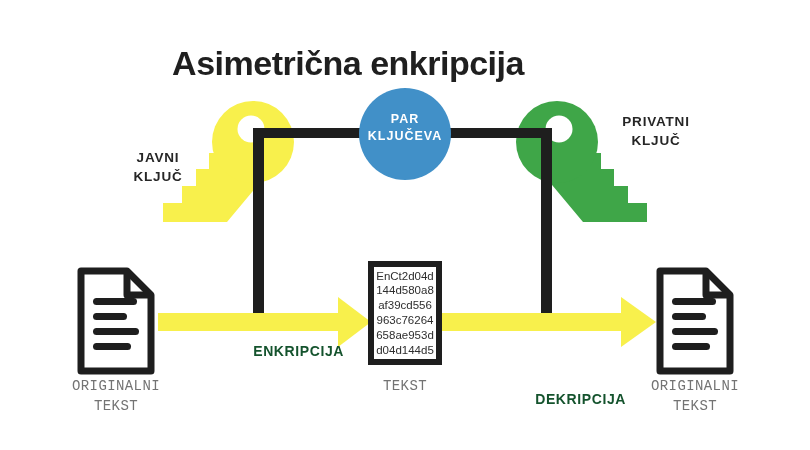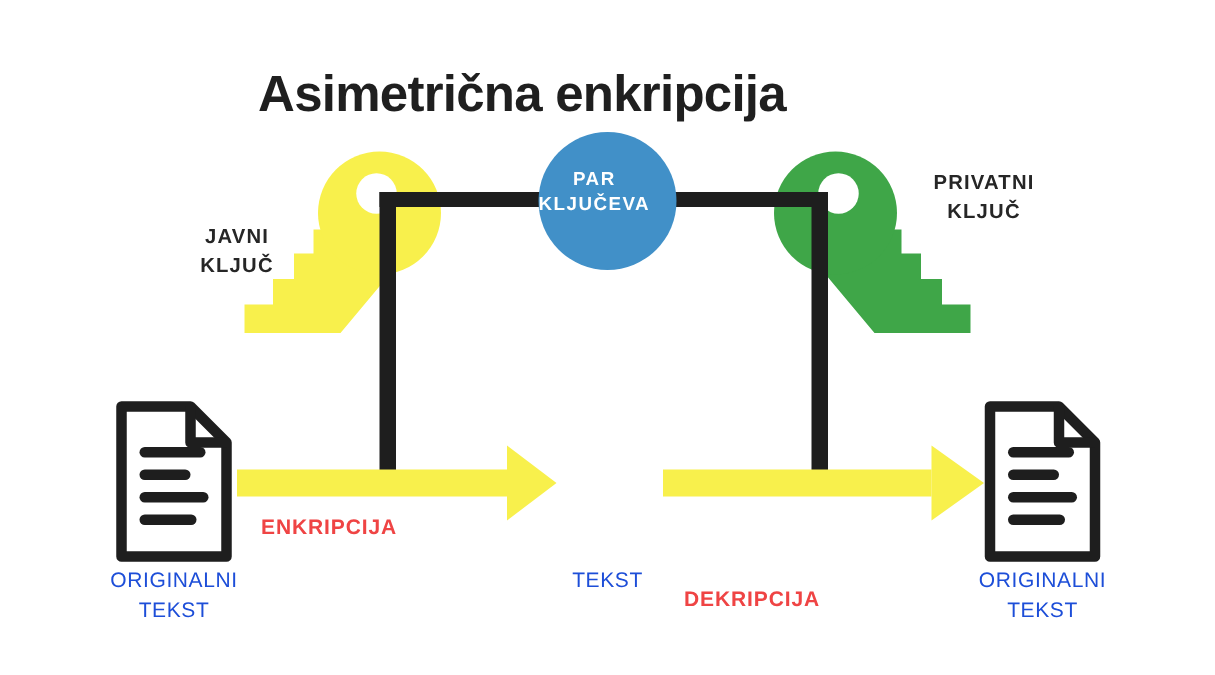--- a/index.html
+++ b/index.html
@@ -10,34 +10,34 @@
   .abs{position:absolute;}
   .title{
     left:0;top:43;width:696px;top:43px;text-align:center;
     font-size:34px;font-weight:bold;letter-spacing:-0.5px;color:#1f1f1f;line-height:40px;
   }
   .key-label{
     width:130px;text-align:center;font-size:13.5px;font-weight:bold;
     letter-spacing:0.8px;line-height:19px;color:#262626;
   }
   .flow-label{
-    width:170px;text-align:left;font-size:14px;font-weight:bold;
-    letter-spacing:0.6px;color:#ef4444;
+    width:170px;text-align:right;font-size:14px;font-weight:bold;
+    letter-spacing:0.6px;color:#14532d;
   }
   .doc-label{
     width:150px;text-align:center;font-size:14px;letter-spacing:0.4px;
-    line-height:19.5px;color:#1d4ed8;
+    line-height:19.5px;color:#737373;font-family:Liberation Mono, monospace;
   }
   .line{background:#1e1e1e;}
   .hline{left:253px;top:128px;width:299px;height:10px;}
   .vline-left{left:253px;top:128px;width:11px;height:186px;}
   .vline-right{left:541px;top:128px;width:11px;height:186px;}
   .pair-circle{
     left:359px;top:88px;width:92px;height:92px;border-radius:50%;
-    background:#4190C8;display:flex;align-items:center;
+    background:#4190C8;display:flex;align-items:center;justify-content:center;
   }
   .pair-circle .txt{
     transform:translateY(-6px);text-align:center;color:#ffffff;font-weight:bold;
     font-size:12.5px;letter-spacing:1px;line-height:17px;
   }
   .arrow-shaft{background:#F8F04C;height:18px;top:313px;}
   .shaft-enc{left:158px;width:180px;}
   .shaft-dec{left:442px;width:179px;}
   .arrow-head{
     width:0;height:0;top:297px;
@@ -117,20 +117,28 @@
 
   <svg class="abs" style="left:653px;top:265px;" width="84" height="112" viewBox="0 0 84 112">
     <path d="M7,6 H53 L77,30 V106 H7 Z" fill="#ffffff" stroke="#1e1e1e" stroke-width="7" stroke-linejoin="round"></path>
     <path d="M53,6 V30 H77" fill="none" stroke="#1e1e1e" stroke-width="7" stroke-linejoin="round"></path>
     <rect x="19" y="33" width="44" height="7" rx="3.5" fill="#1e1e1e"></rect>
     <rect x="19" y="48" width="34" height="7" rx="3.5" fill="#1e1e1e"></rect>
     <rect x="19" y="63" width="46" height="7" rx="3.5" fill="#1e1e1e"></rect>
     <rect x="19" y="78" width="38" height="7" rx="3.5" fill="#1e1e1e"></rect>
   </svg>
 
+  <div class="abs cipher-box">
+    <div class="cline">EnCt2d04d</div>
+    <div class="cline">144d580a8</div>
+    <div class="cline">af39cd556</div>
+    <div class="cline">963c76264</div>
+    <div class="cline">658ae953d</div>
+    <div class="cline">d04d144d5</div>
+  </div>
 
   <div class="abs doc-label" style="left:41px;top:377px;">
     <div>ORIGINALNI</div>
     <div>TEKST</div>
   </div>
   <div class="abs doc-label" style="left:330px;top:377px;">
     <div>TEKST</div>
   </div>
   <div class="abs doc-label" style="left:620px;top:377px;">
     <div>ORIGINALNI</div>

